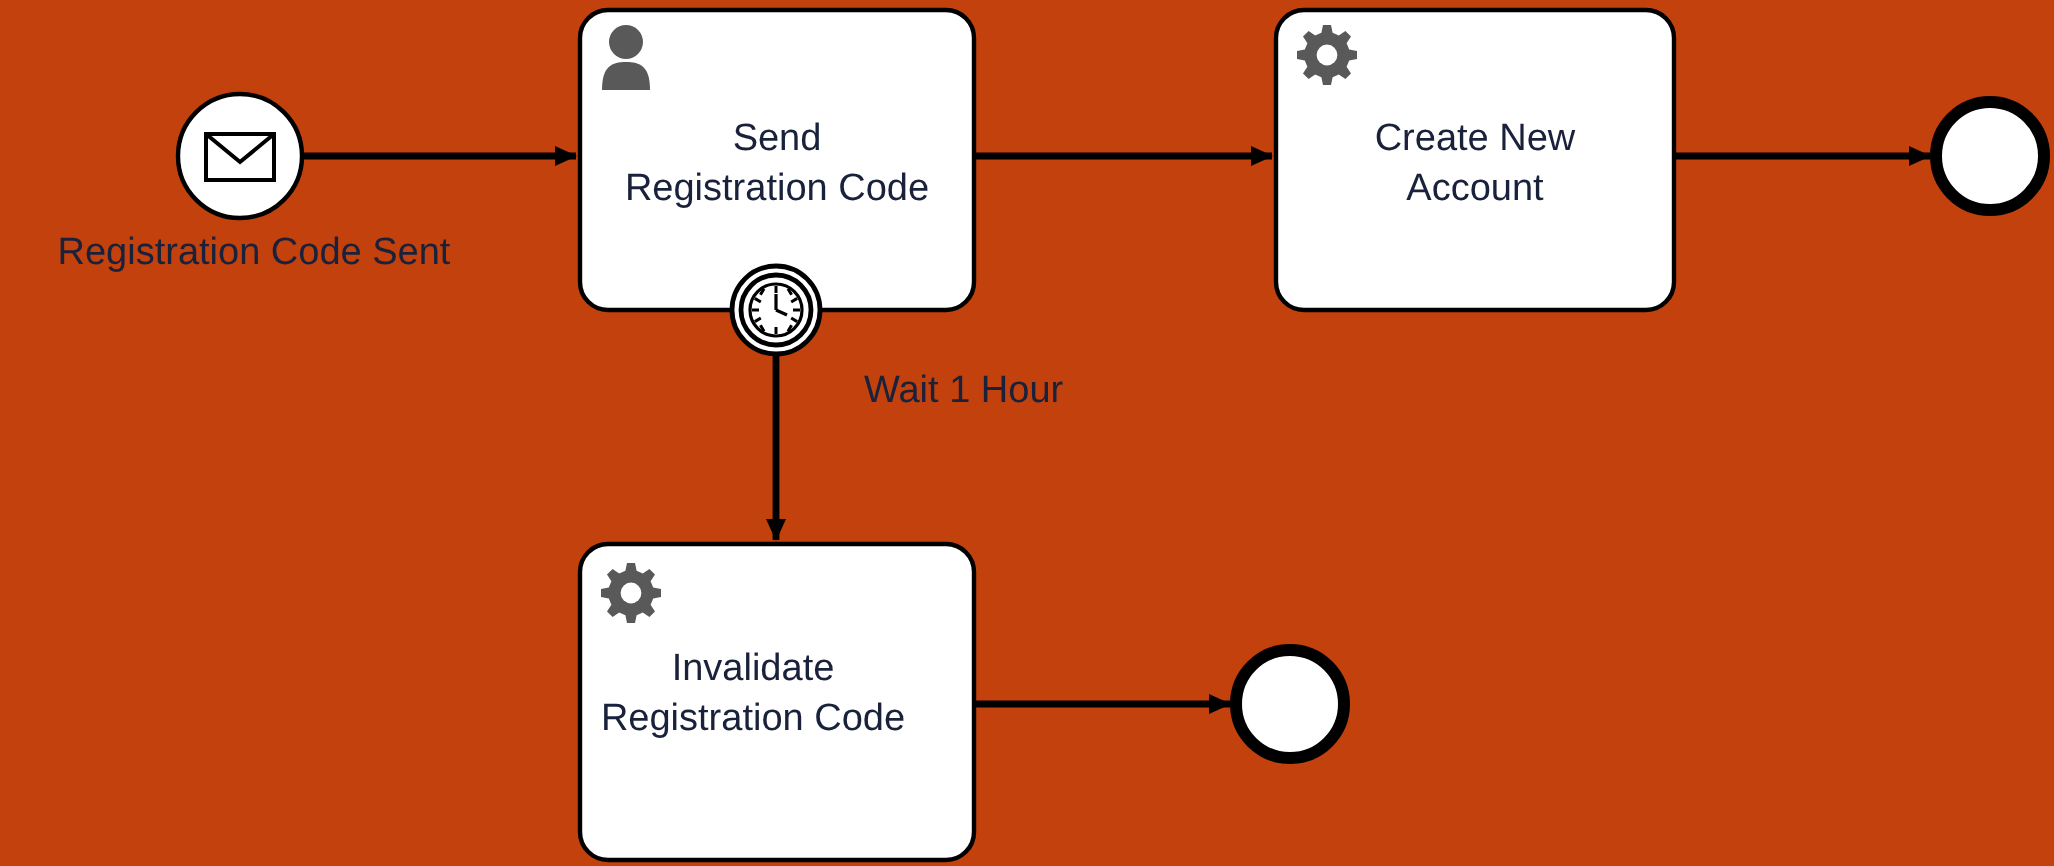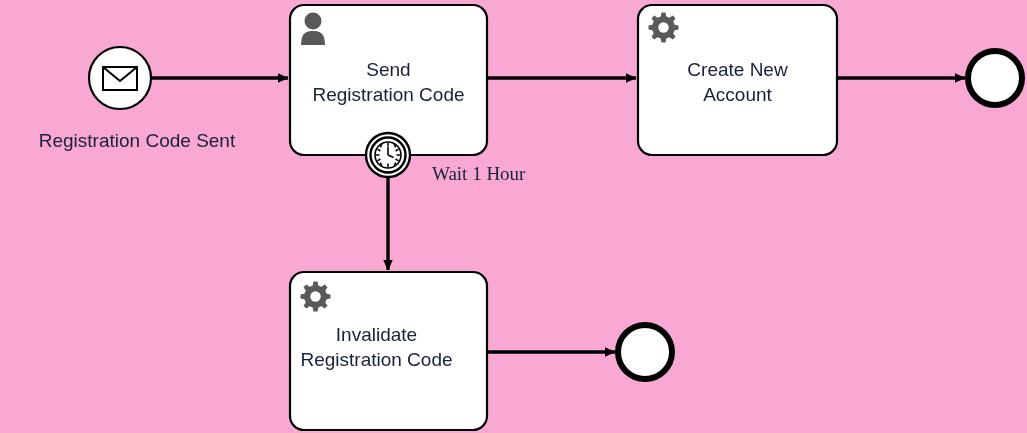--- a/index.html
+++ b/index.html
@@ -7,21 +7,21 @@
     padding: 0;
     background: #ffffff;
   }
   body {
     font-family: "Liberation Sans", sans-serif;
   }
   #canvas {
     position: relative;
     width: 1027px;
     height: 433px;
-    background: #f9a8d4;
+    background: #c2410c;
     overflow: hidden;
   }
   .bpmn-svg {
     position: absolute;
     left: 0;
     top: 0;
     width: 1027px;
     height: 433px;
   }
   .node-label {
@@ -52,23 +52,23 @@
     text-align: left;
     white-space: nowrap;
   }
   
   #label-task-send { left: 290px; top: 57px; width: 197px; }
   
   #label-task-create { left: 638px; top: 57px; width: 199px; }
   
   #label-task-invalidate { left: 290px; top: 322px; width: 173px; }
   
-  #label-start-event { left: 16px; top: 115px; width: 242px; margin-top: 14px; }
+  #label-start-event { left: 6px; top: 115px; width: 242px; }
   
-  #label-wait { left: 432px; top: 162px; font-family: Liberation Serif, serif; }
+  #label-wait { left: 432px; top: 184px; }
 </style>
 </head>
 <body>
 
 <div id="canvas">
 
   <svg class="bpmn-svg" viewBox="0 0 1027 433" xmlns="http://www.w3.org/2000/svg">
     <defs>
       <marker id="arrowhead" markerWidth="12" markerHeight="12" refX="10.5" refY="5" orient="auto" markerUnits="userSpaceOnUse">
         <path d="M 0 0 L 11 5 L 0 10 z" fill="#000000"></path>

